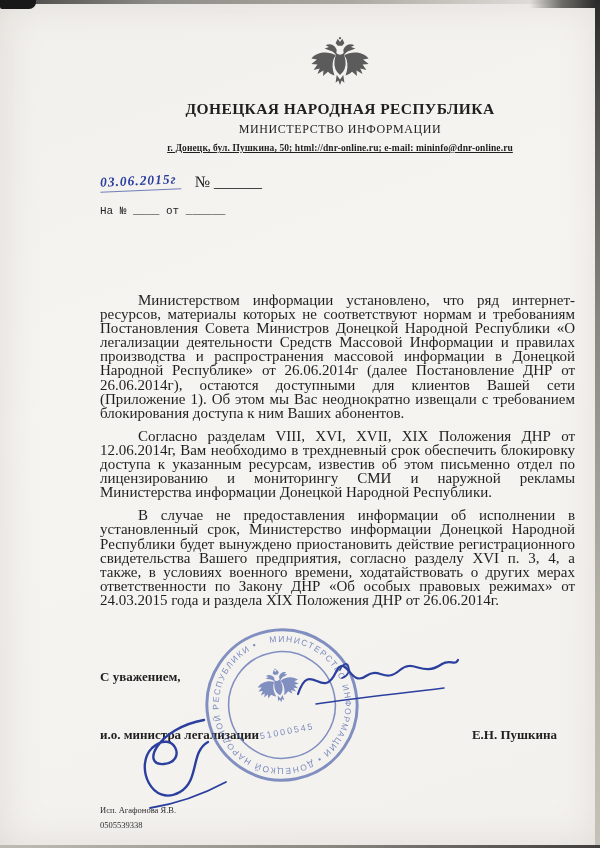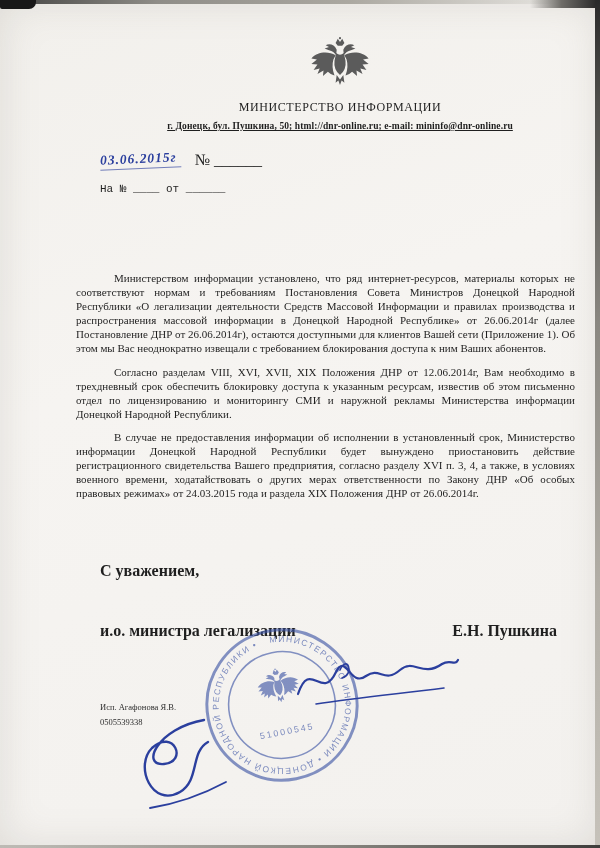--- a/index.html
+++ b/index.html
@@ -35,24 +35,24 @@
   .ref-line1{display:flex;align-items:flex-end;gap:14px;}
   .handwritten-date{
     font-size:13.5px;font-style:italic;font-weight:bold;
     color:#2b3f9e;transform:rotate(-2.5deg);display:inline-block;
     border-bottom:1px solid rgba(43,63,158,.65);padding:0 4px 1px 0;
     letter-spacing:1px;
   }
   .ref-number{font-size:16px;}
   .ref-line2{margin-top:14px;font-family:Liberation Mono, monospace;}
   
-  .letter-body{margin:76px 25px 0 76px;font-size:11px;line-height:14.1px;text-align:justify;}
+  .letter-body{margin:76px 25px 0 100px;font-size:15px;line-height:14.1px;text-align:justify;}
   .letter-body p{margin:0 0 9px 0;text-indent:38px;}
   
-  .signoff{margin:0 25px 0 100px;font-size:16px;font-weight:bold;}
+  .signoff{margin:0 25px 0 100px;font-size:13px;font-weight:bold;}
   .regards{margin-top:62px;}
   .sign-row{margin-top:42px;display:flex;justify-content:space-between;padding-right:18px;}
   
   .executor{margin:62px 0 0 100px;font-size:8.5px;color:#2c2c2c;}
   .executor .phone{margin-top:5px;}
   
   .stamp{position:absolute;left:203px;top:626px;width:158px;height:158px;
     transform:rotate(-11deg);opacity:.78;}
   .signature-ink{position:absolute;left:292px;top:646px;width:170px;height:80;}
   .squiggle-ink{position:absolute;left:130px;top:712px;width:120px;height:112px;}
@@ -86,20 +86,21 @@
   <div class="artifact artifact-top"></div>
   <div class="artifact artifact-top-left"></div>
   <div class="artifact artifact-top-right"></div>
   <div class="artifact artifact-right"></div>
   <div class="artifact artifact-bottom"></div>
 
   <header class="letterhead">
     <svg class="emblem" viewBox="0 0 120 100">
       <use href="#dnr-eagle" fill="#5b5b5b"></use>
     </svg>
+    <h1 class="title-republic">ДОНЕЦКАЯ НАРОДНАЯ РЕСПУБЛИКА</h1>
     <h2 class="title-ministry">МИНИСТЕРСТВО ИНФОРМАЦИИ</h2>
     <div class="address-line">г. Донецк, бул. Пушкина, 50; html://dnr-online.ru; e-mail: mininfo@dnr-online.ru</div>
   </header>
 
   <div class="ref-block">
     <div class="ref-line1">
       <span class="handwritten-date">03.06.2015г</span>
       <span class="ref-number">№ ______</span>
     </div>
     <div class="ref-line2">На №  ____  от  ______</div>

